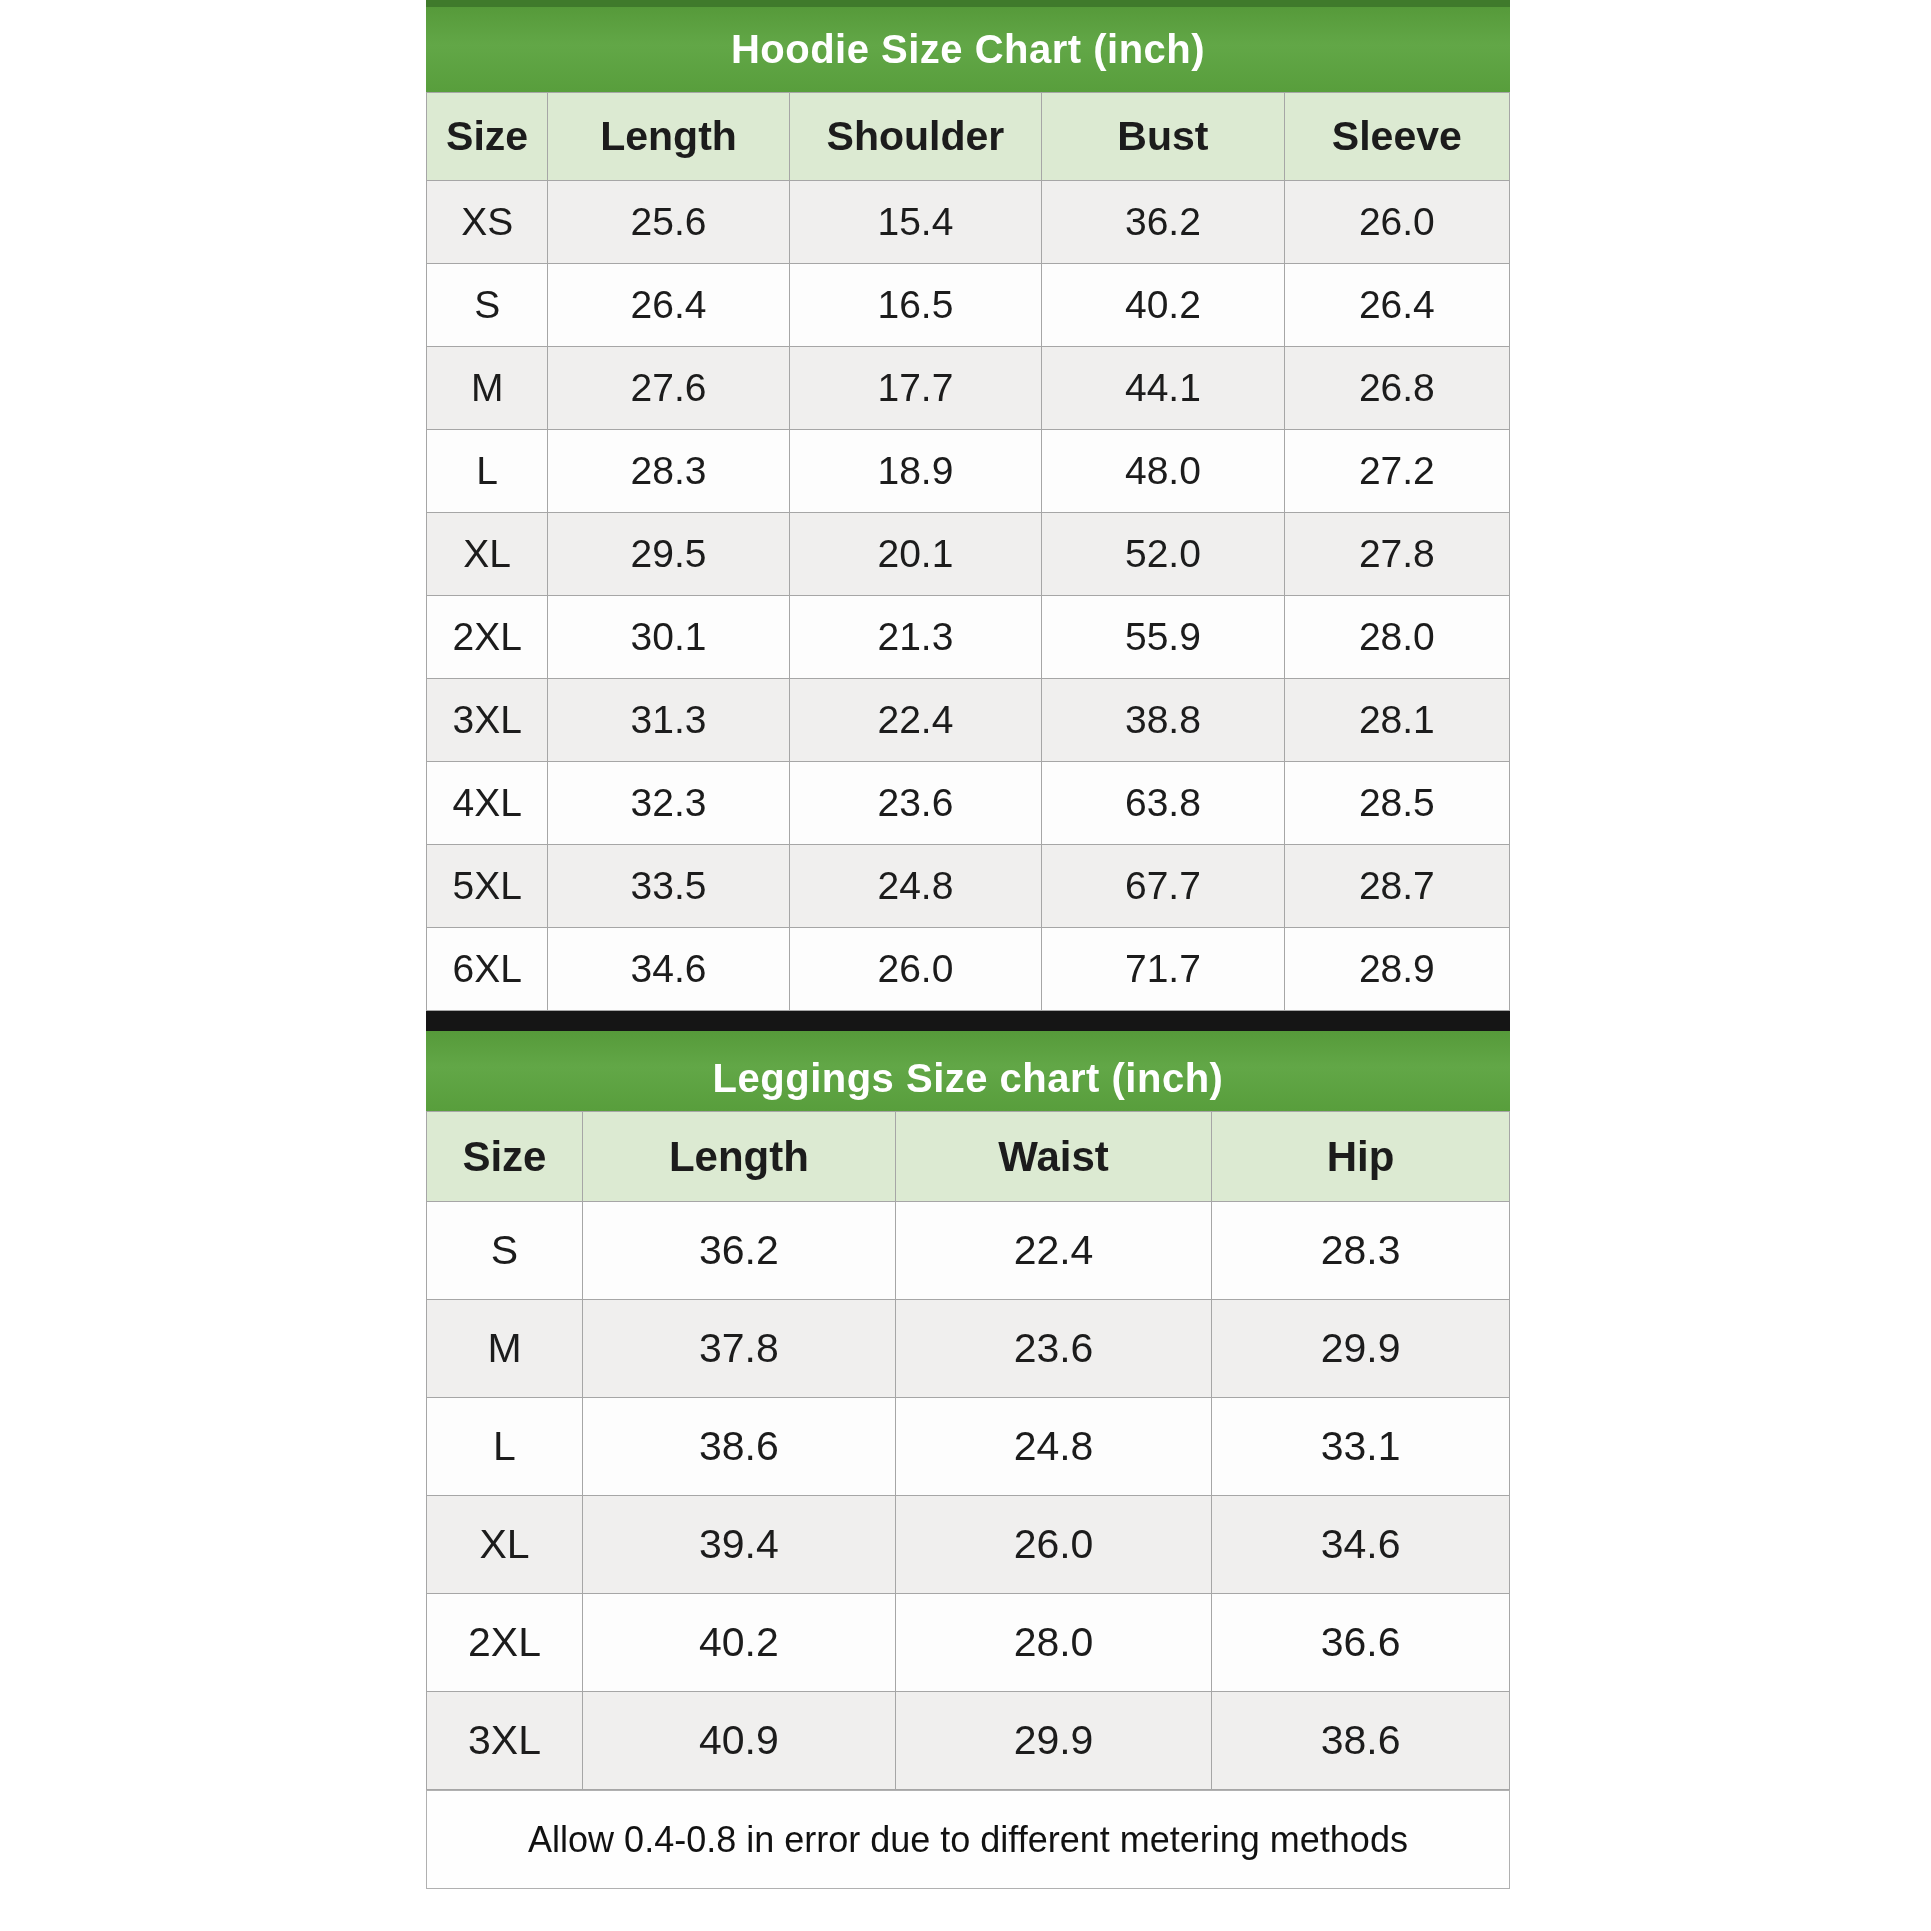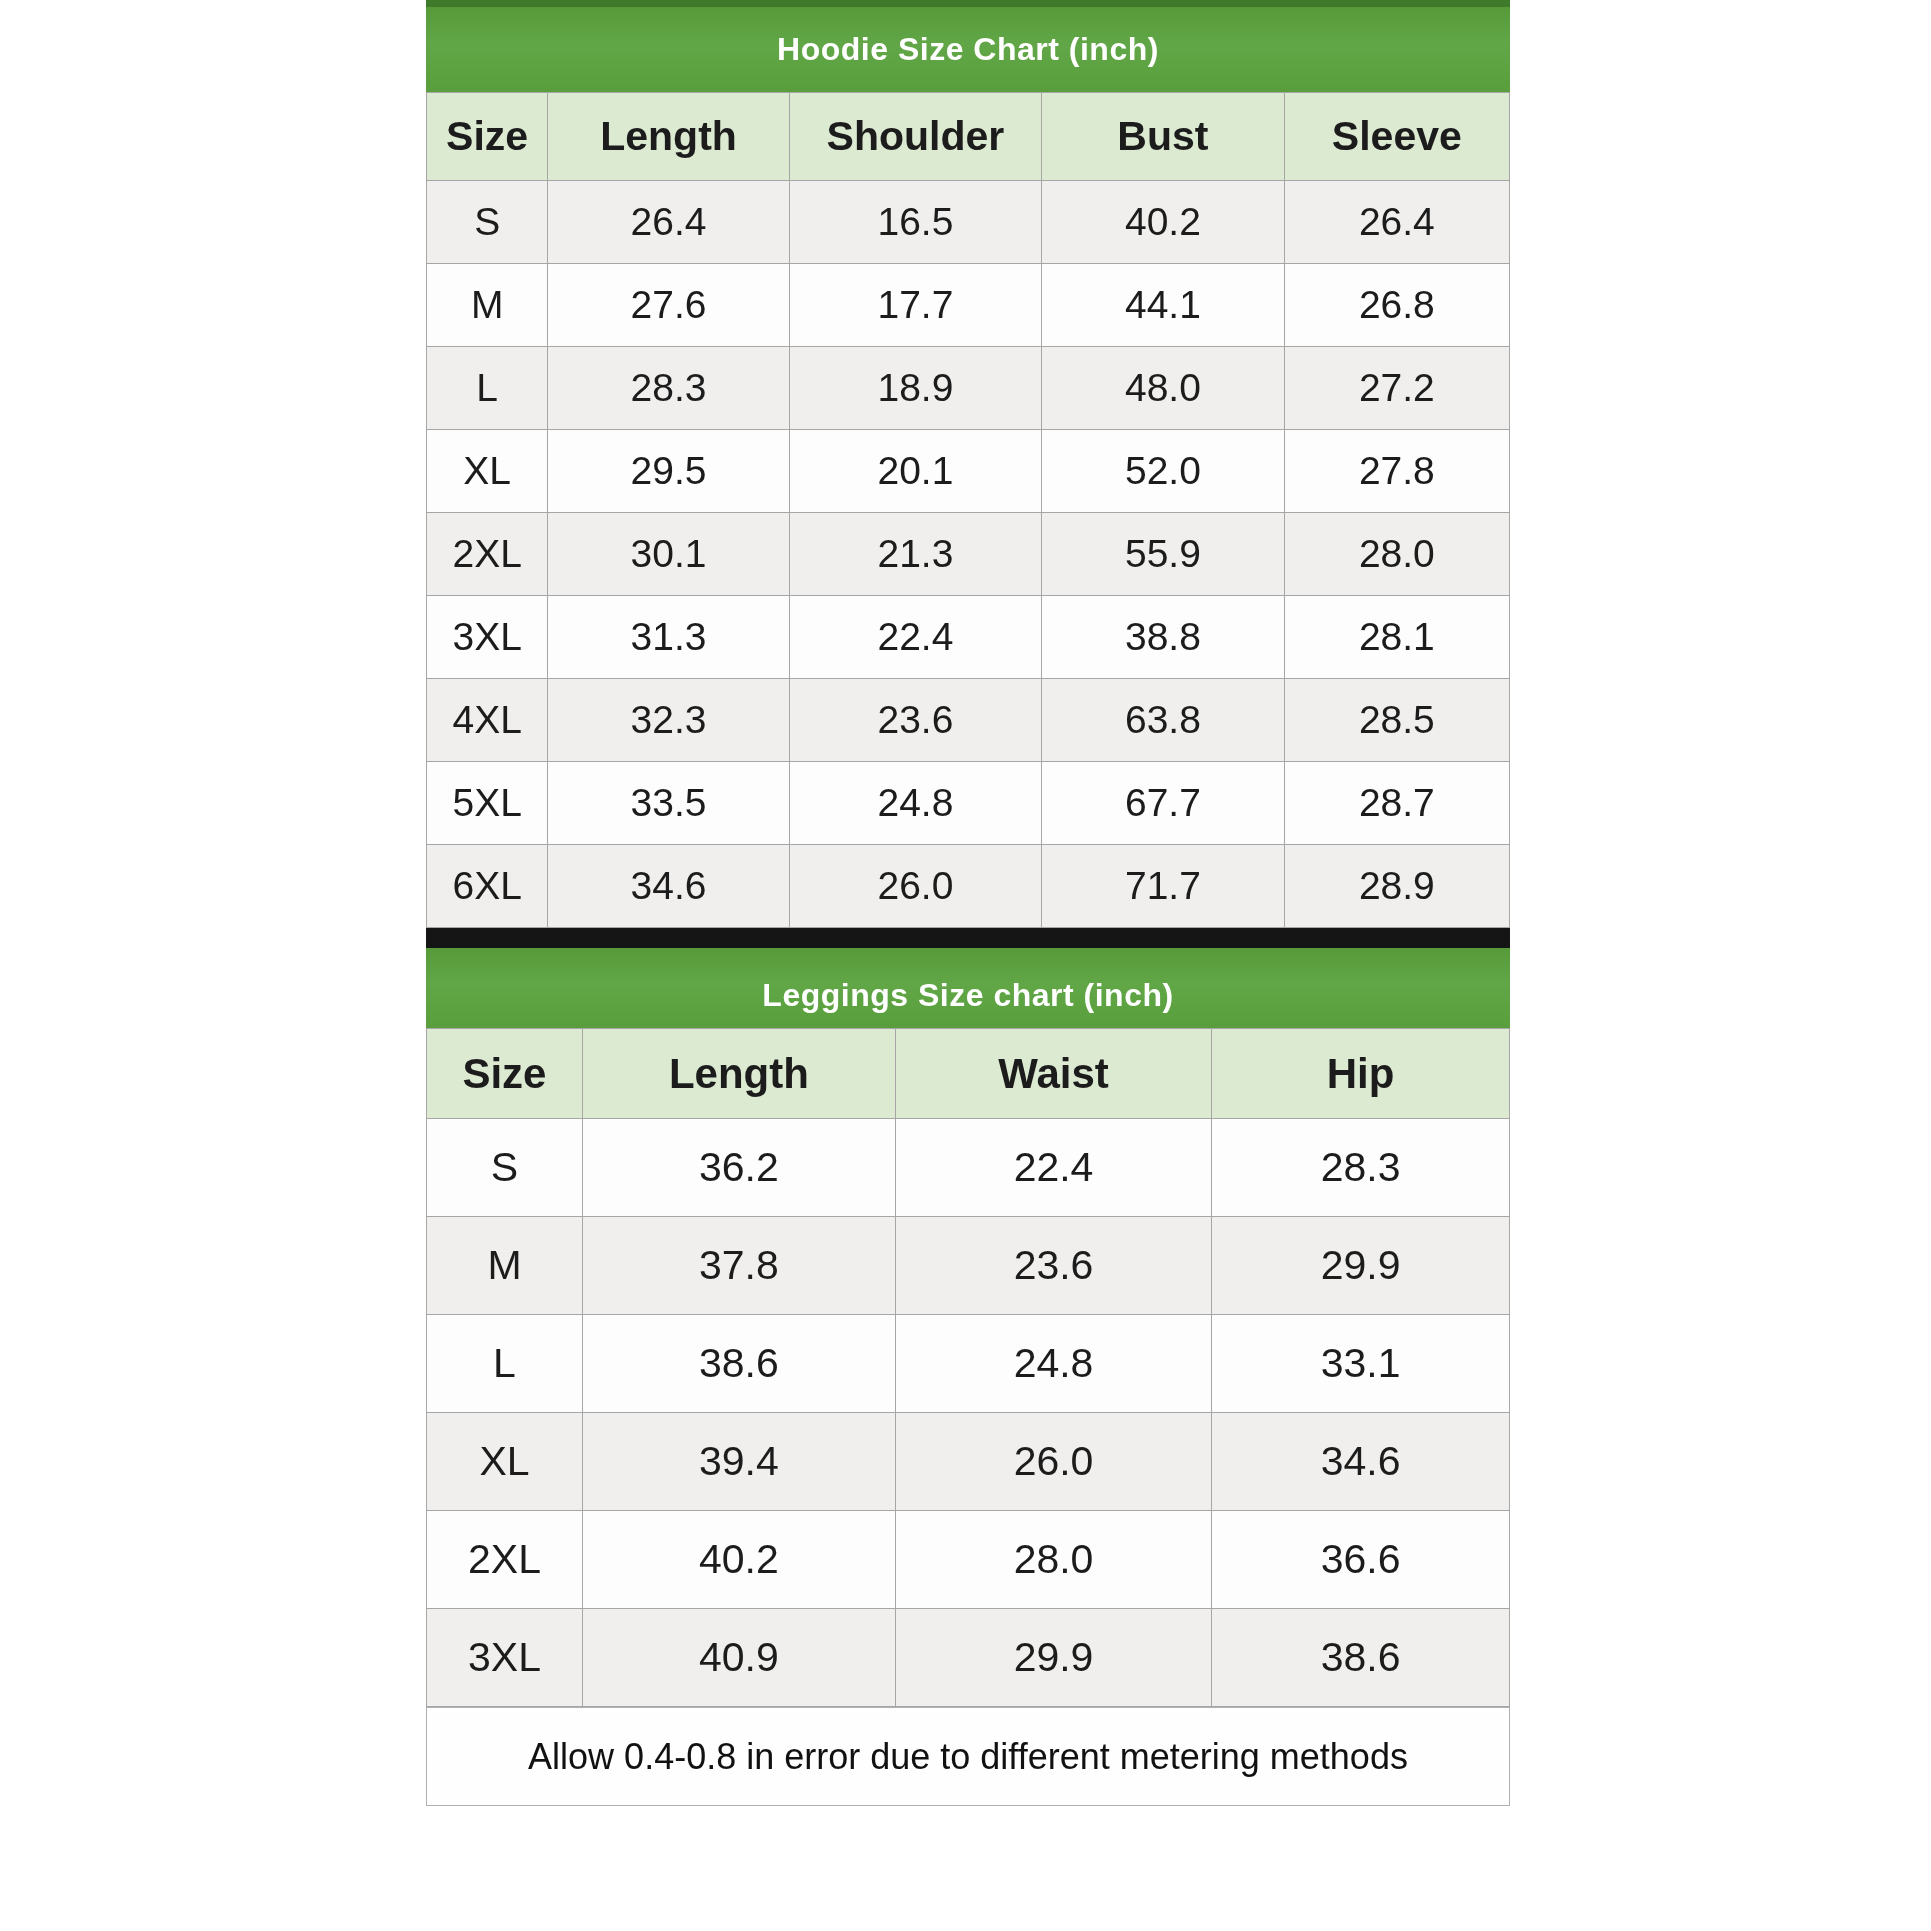--- a/index.html
+++ b/index.html
@@ -15,21 +15,21 @@
     position: absolute;
     left: 426px;
     top: 0;
     width: 1084px;
   }
   .chart-title {
     background: linear-gradient(180deg, #569a3a 0%, #62a747 45%, #589e3c 100%);
     color: var(--title-text, #ffffff);
     font-weight: bold;
     text-align: center;
-    font-size: 32px;
+    font-size: 40px;
     letter-spacing: 0.5px;
   }
   .chart-title.hoodie {
     border-top: 7.7px solid var(--title-edge, #3f7a2b);
     height: 85px;
     line-height: 85px;
   }
   .chart-title.leggings {
     height: 80px;
     line-height: 95px;
@@ -97,20 +97,27 @@
         <tr id="head-0">
             <th>Size</th>
             <th>Length</th>
             <th>Shoulder</th>
             <th>Bust</th>
             <th>Sleeve</th>
           </tr>
       </thead>
       <tbody id="body-0">
           <tr>
+            <td>XS</td>
+            <td>25.6</td>
+            <td>15.4</td>
+            <td>36.2</td>
+            <td>26.0</td>
+          </tr>
+          <tr>
             <td>S</td>
             <td>26.4</td>
             <td>16.5</td>
             <td>40.2</td>
             <td>26.4</td>
           </tr>
           <tr>
             <td>M</td>
             <td>27.6</td>
             <td>17.7</td>

